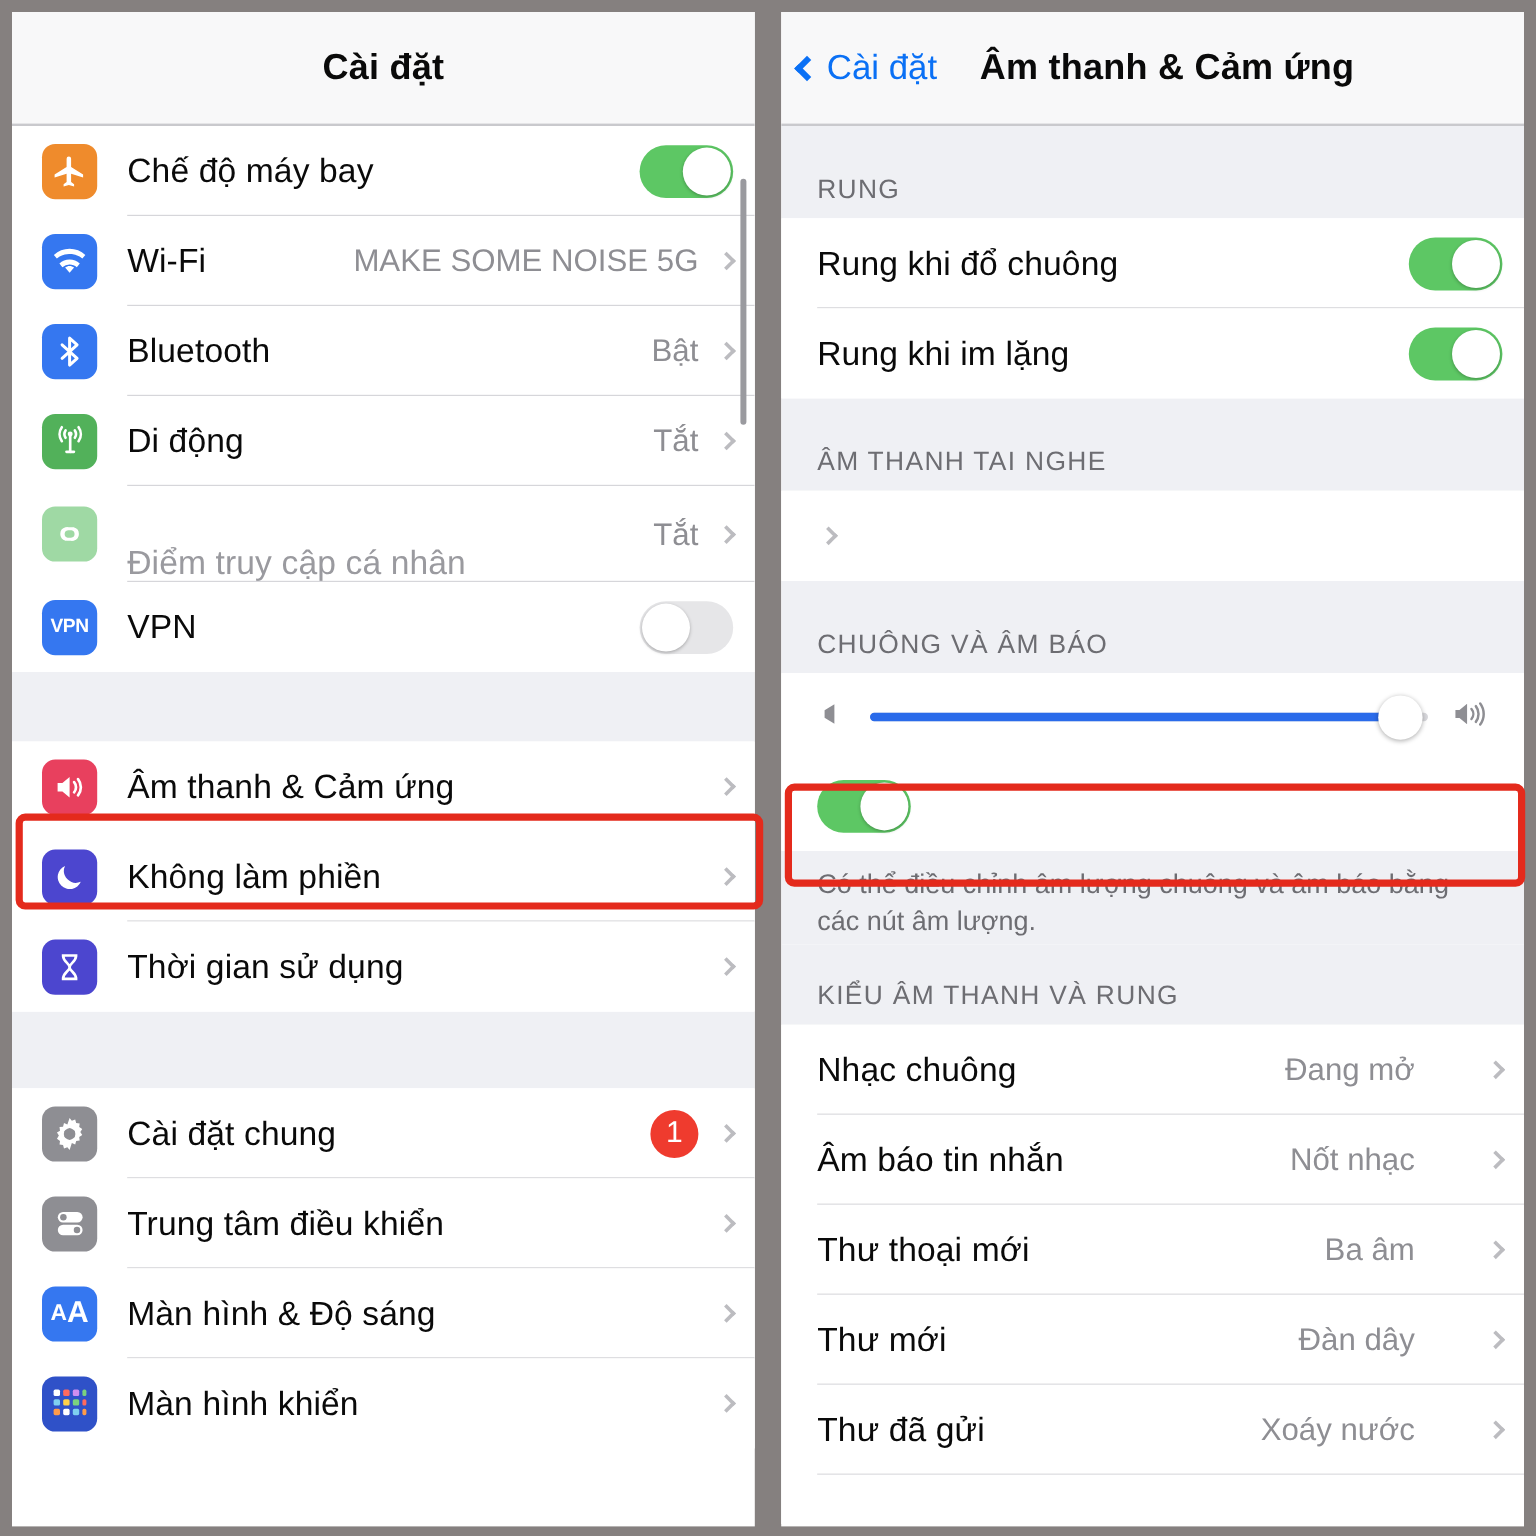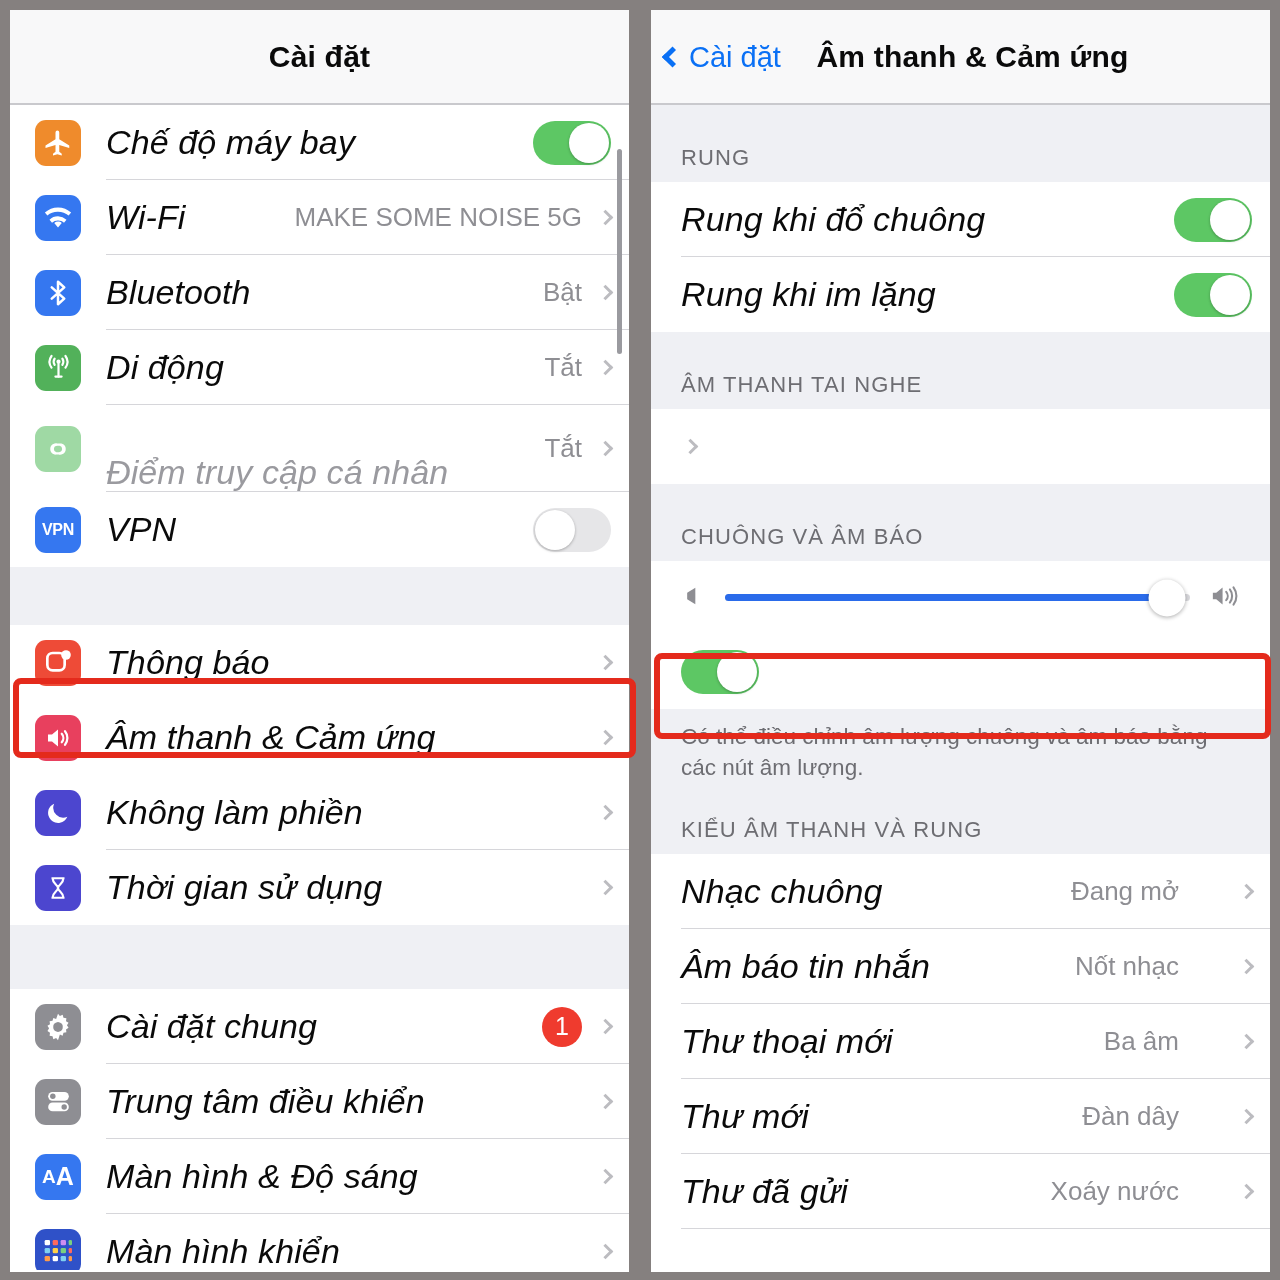--- a/index.html
+++ b/index.html
@@ -90,25 +90,24 @@
 
   .icon-wrap { width: 96px; display: flex; justify-content: center; flex: 0 0 96px; }
   .appicon {
     width: 46px; height: 46px;
     border-radius: 11px;
     display: flex; align-items: center; justify-content: center;
     color: #fff;
     position: relative;
   }
   .label {
-    font-size: 34px;
+    font-size: 28px;
     color: #0a0a0a;
     flex: 1;
     letter-spacing: 0.1px;
-    font-style: italic;
   }
   .label.dim { color: #9a9a9f; margin-top: 48px; }
   .value {
     font-size: 26px;
     color: #8e8e93;
     margin-right: 14px;
     white-space: nowrap;
   }
   .chev {
     width: 11px; height: 11px;
@@ -322,32 +321,20 @@
           <span class="toggle off">
               <span class="knob"></span>
             </span>
         </div>
       </div>
 
       <div class="gap gap-md"></div>
 
       <div class="group">
 
-        <div class="row nosep">
-          <span class="icon-wrap">
-            <span class="appicon" style="background:#ee4b37">
-              <svg width="32" height="32" viewBox="0 0 24 24">
-                  <rect x="4" y="4.5" width="13" height="13" rx="4" fill="none" stroke="#fff" stroke-width="2"></rect>
-                  <circle cx="18" cy="6" r="3.6" fill="#fff"></circle>
-                </svg>
-            </span>
-          </span>
-          <span class="label">Thông báo</span>
-          <span class="chev"></span>
-        </div>
 
         <div class="row nosep">
           <span class="icon-wrap">
             <span class="appicon spk" style="background:#e8405e">
               <svg width="30" height="30" viewBox="0 0 24 24">
                   <path d="M4 9.2h3.2L12 5.2v13.6L7.2 14.8H4z" fill="#fff"></path>
                   <path d="M15 8.6a5.2 5.2 0 0 1 0 6.8M17.6 6.6a8.6 8.6 0 0 1 0 10.8" fill="none" stroke="#fff" stroke-width="1.8" stroke-linecap="round"></path>
                 </svg>
             </span>
           </span>

